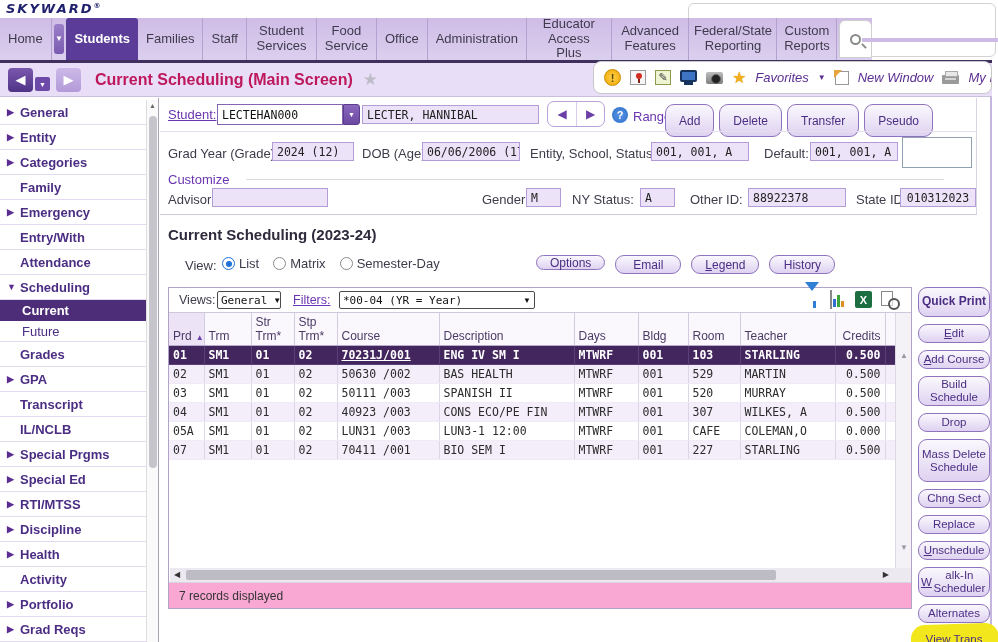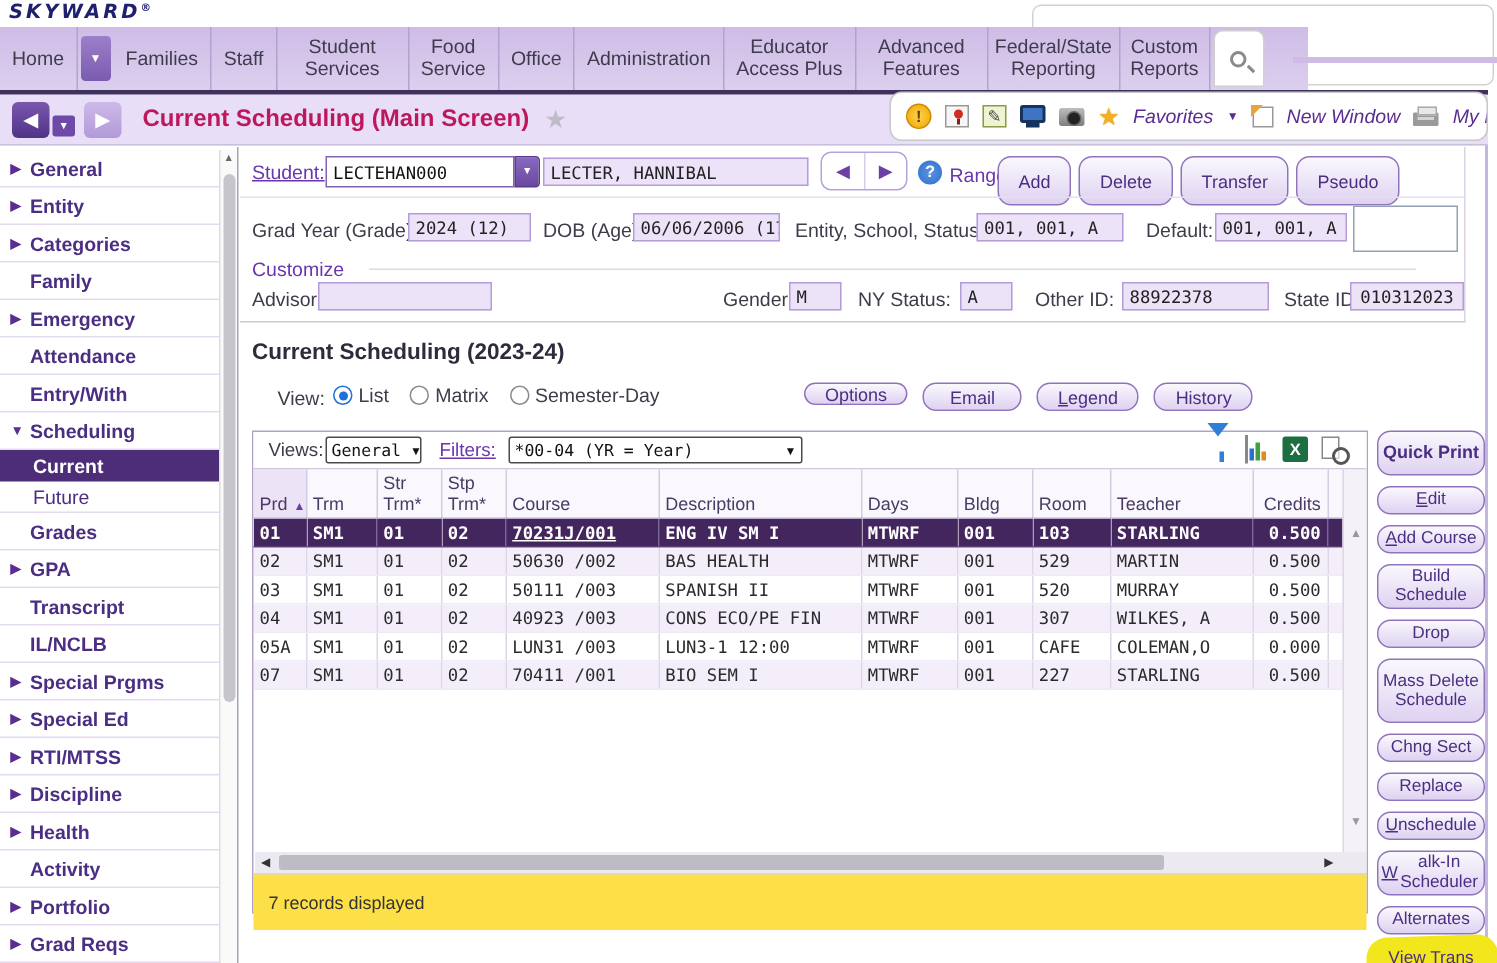--- a/index.html
+++ b/index.html
@@ -168,21 +168,21 @@
   .sortarr { color:#6b3fa6; font-size:8px; margin-left:4px; }
 
   .vscroll { position:absolute; left:726px; top:25px; width:16px; height:255px;
              background:#f4f2f7; border-left:1px solid #ddd8e4; }
   .vscroll .up { position:absolute; top:38px; left:4px; color:#9a97a3; font-size:8px; }
   .vscroll .down { position:absolute; bottom:16px; left:4px; color:#9a97a3; font-size:8px; }
   .hscroll { position:absolute; left:1px; top:280px; width:741px; height:14px; background:#eceaf0; }
   .hscroll .la { position:absolute; left:4px; top:2px; color:#333; font-size:8px; }
   .hscroll .ra { position:absolute; right:22px; top:2px; color:#333; font-size:8px; }
   .hscroll .thumb { position:absolute; left:16px; top:2px; width:590px; height:10px; background:#bdbbc3; border-radius:2px; }
-  .gfooter { position:absolute; left:0; top:294px; width:742px; height:38px; background:#fde047;
+  .gfooter { position:absolute; left:0; top:294px; width:742px; height:26px; background:#f9a8d4;
              border-top:1px solid #d9d5e0; font-size:12px; color:#333; display:flex; align-items:center; padding:0 10px; }
 
   
   .actions { position:absolute; left:918px; top:287px; width:72px; display:flex; flex-direction:column; gap:7px; }
   .action { background:linear-gradient(#faf8fd,#ded2f1); border:1px solid #8f74bd; border-radius:9px;
             color:#4b2e83; font-size:11.5px; line-height:1.1; display:flex; align-items:center; justify-content:center;
             text-align:center; cursor:pointer; padding:0 2px; font-family:"Liberation Sans",sans-serif; }
   .a-h1 { height:19px; } .a-h2 { height:30px; } .a-h3 { height:43px; }
   .action.primary { font-weight:bold; font-size:12px; }
   .action.highlighted { position:relative; z-index:1; }
@@ -200,20 +200,23 @@
   </div>
   <div class="edge-box"></div>
 
   <div class="tabbar">
     <div class="tabs">
 
     <div class="tab">
           <span>Home</span>
         </div>
         <div class="tab ddbtn">▼</div>
+        <div class="tab selected">
+          <span>Students</span>
+        </div>
         <div class="tab">
           <span>Families</span>
         </div>
         <div class="tab">
           <span>Staff</span>
         </div>
         <div class="tab two">
           <span>Student Services</span>
         </div>
         <div class="tab two-n">
@@ -285,25 +288,25 @@
       <div class="side-item">
         <span class="arr"></span>
         <span class="slabel">Family</span>
       </div>
       <div class="side-item">
         <span class="arr">▶</span>
         <span class="slabel">Emergency</span>
       </div>
       <div class="side-item">
         <span class="arr"></span>
+        <span class="slabel">Entry/With</span>
+      </div>
+      <div class="side-item">
+        <span class="arr"></span>
         <span class="slabel">Attendance</span>
-      </div>
-      <div class="side-item">
-        <span class="arr"></span>
-        <span class="slabel">Entry/With</span>
       </div>
       <div class="side-item">
         <span class="arr">▼</span>
         <span class="slabel">Scheduling</span>
       </div>
       <div class="side-item child selected">
 
         <span class="slabel">Current</span>
       </div>
       <div class="side-item child plain">

